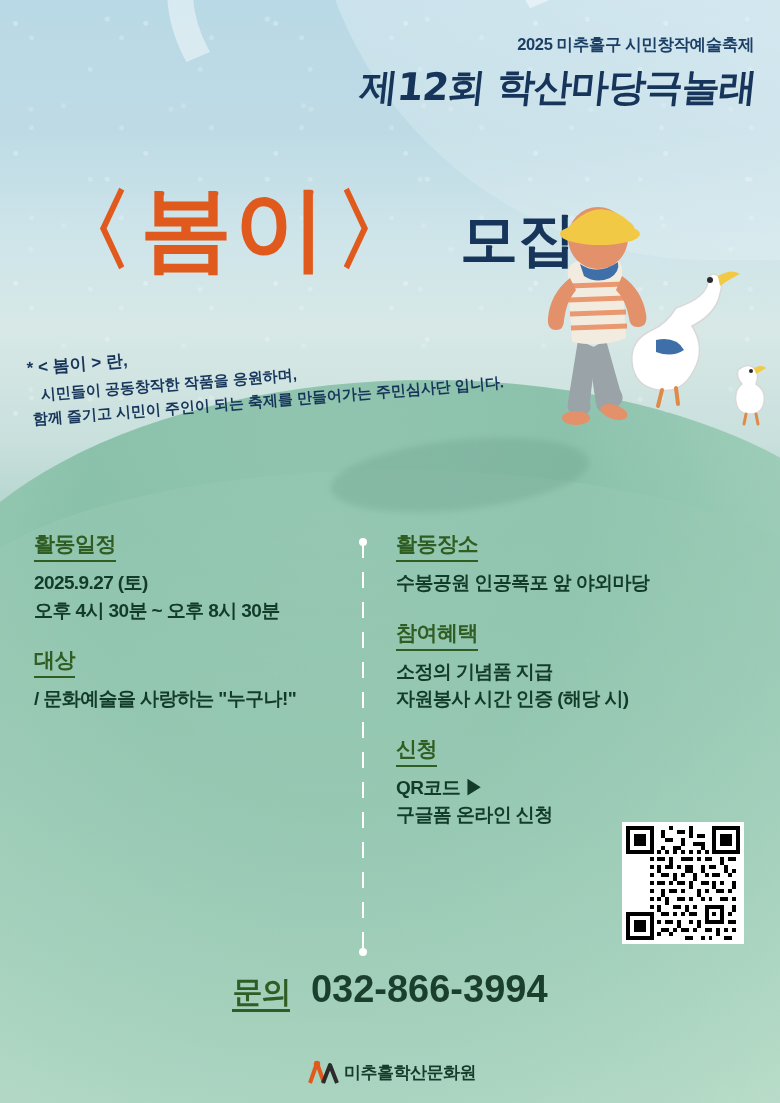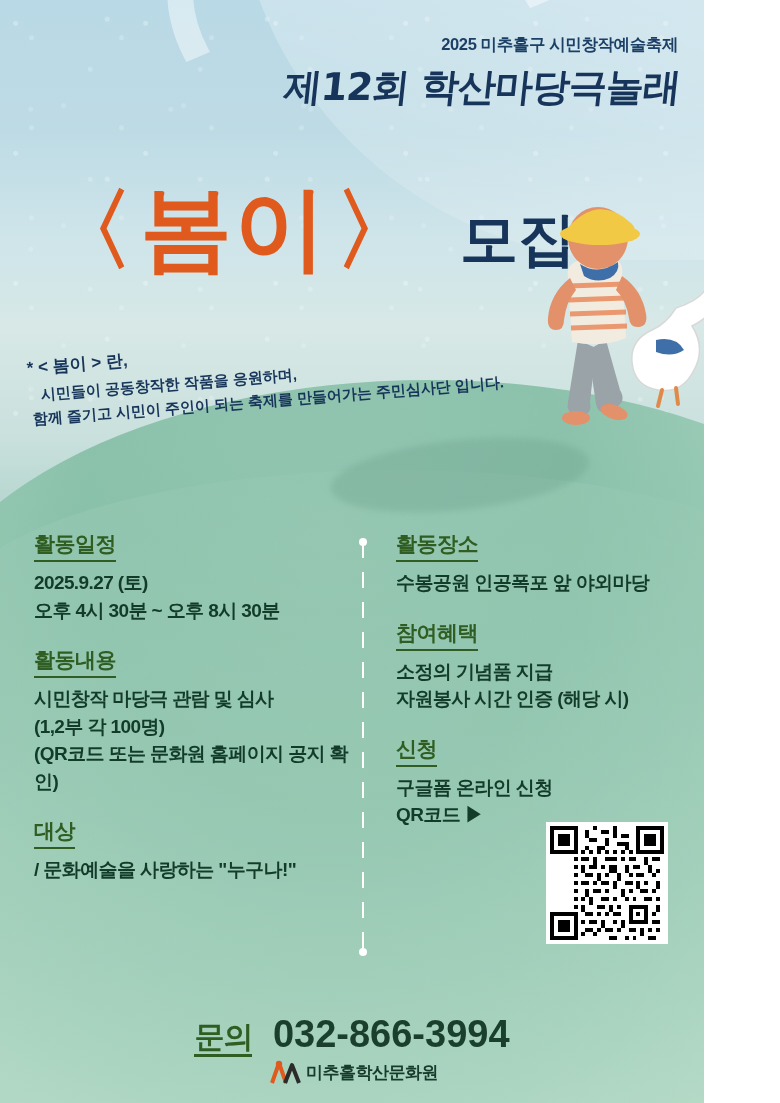--- a/index.html
+++ b/index.html
@@ -3,21 +3,21 @@
 <meta charset="utf-8">
 <style>
   * { box-sizing: border-box; margin: 0; padding: 0; }
   html, body {
     width: 780px; height: 1103px;
     font-family: "Liberation Sans", sans-serif;
     overflow: hidden;
   }
   .poster {
     position: relative;
-    width: 704px; height: 1103px;
+    width: 780px; height: 1103px;
     background: linear-gradient(180deg,
         #b9d9e6 0%,
         #bedbe5 12%,
         #cfe5ea 22%,
         #d7e8e6 30%,
         #c9e0dd 40%,
         #a9cfc4 50%,
         #9ec9bd 58%,
         #a7cfc2 66%,
         #b3d6c8 76%,
@@ -166,21 +166,21 @@
   .right .blk p { color: #123b2a; }
 
   
   .qr {
     position: absolute; right: 36px; top: 822px;
     width: 122px; height: 122px; background: #fff; padding: 4px;
   }
 
   
   .contact {
-    position: absolute; left: 0; right: 0; top: 1013px;
+    position: absolute; left: 0; right: 0; top: 968px;
     text-align: center;
   }
   .contact .label {
     font-size: 30px; font-weight: 800; color: #2f5d22;
     border-bottom: 3px solid #2f5d22; padding-bottom: 1px;
     letter-spacing: -1px;
   }
   .contact .num {
     font-size: 38px; font-weight: 800; color: #1a3f2c;
     margin-left: 16px; letter-spacing: 0px;
@@ -272,26 +272,20 @@
 
   <div class="info">
     <div class="col left">
 
       <div class="blk">
         <h3>활동일정</h3>
         <p>2025.9.27 (토)</p>
         <p>오후 4시 30분 ~ 오후 8시 30분</p>
       </div>
 
-      <div class="blk">
-        <h3>활동내용</h3>
-        <p>시민창작 마당극 관람 및 심사</p>
-        <p>(1,2부 각 100명)</p>
-        <p>(QR코드 또는 문화원 홈페이지 공지 확인)</p>
-      </div>
 
       <div class="blk">
         <h3>대상</h3>
         <p>/ 문화예술을 사랑하는 "누구나!"</p>
       </div>
 
     </div>
 
     <div></div>
 
@@ -303,22 +297,22 @@
       </div>
 
       <div class="blk">
         <h3>참여혜택</h3>
         <p>소정의 기념품 지급</p>
         <p>자원봉사 시간 인증 (해당 시)</p>
       </div>
 
       <div class="blk">
         <h3>신청</h3>
+        <p>QR코드 ▶</p>
         <p>구글폼 온라인 신청</p>
-        <p>QR코드 ▶</p>
       </div>
 
     </div>
   </div>
 
   <div class="qr">
     <svg viewBox="0 0 29 29" shape-rendering="crispEdges">
       <rect width="29" height="29" fill="#ffffff"></rect>
       <g fill="#000000">
 

